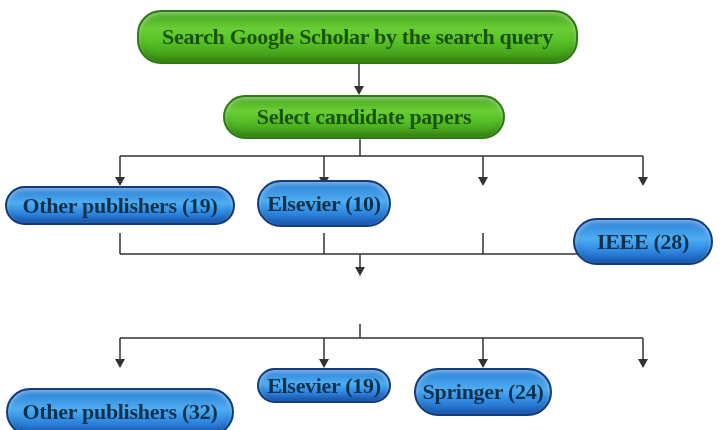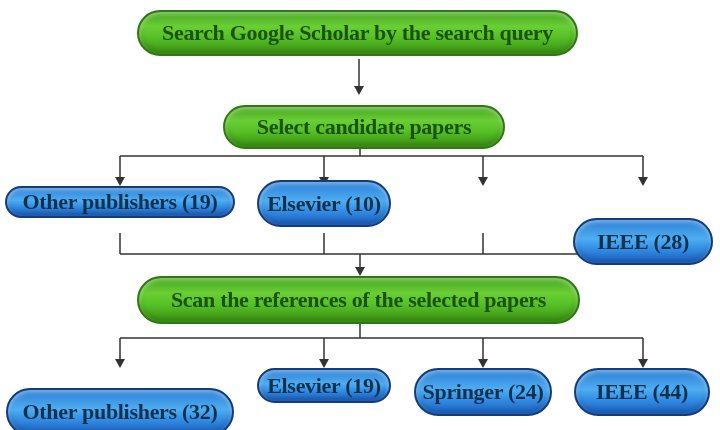--- a/index.html
+++ b/index.html
@@ -55,23 +55,23 @@
   .node.blue {
     background-image: linear-gradient(180deg,
       var(--publisher-top, #2b7fd6) 0%,
       var(--publisher-mid, #4fadf1) 44%,
       #3795e8 62%,
       var(--publisher-bottom, #1a5ec2) 100%);
     border: 2px solid var(--publisher-border, #123c7c);
     color: var(--publisher-text, #10314e);
   }
   
-  #n-search  { left: 137px; top: 10px;  width: 441px; height: 46px; }
-  #n-select  { left: 223px; top: 105px;  width: 282px; height: 44px; }
-  #n-cand-0  { left: 5px;   top: 186px; width: 230px; height: 32px; }
+  #n-search  { left: 137px; top: 10px;  width: 441px; height: 54px; }
+  #n-select  { left: 223px; top: 95px;  width: 282px; height: 44px; }
+  #n-cand-0  { left: 5px;   top: 186px; width: 230px; height: 39px; }
   #n-cand-1  { left: 257px; top: 180px; width: 134px; height: 47px; }
   #n-cand-2  { left: 415px; top: 186px; width: 136px; height: 47px; }
   #n-cand-3  { left: 573px; top: 186px; width: 140px; height: 47px; margin-top: 32px; }
   #n-scan    { left: 137px; top: 276px; width: 443px; height: 48px; }
   #n-ref-0   { left: 6px;   top: 388px; width: 228px; height: 48px; }
   #n-ref-1   { left: 257px; top: 368px; width: 134px; height: 35px; }
   #n-ref-2   { left: 414px; top: 368px; width: 138px; height: 48px; text-align: right; }
   #n-ref-3   { left: 574px; top: 368px; width: 136px; height: 48px; }
 </style>
 </head>
@@ -101,20 +101,18 @@
   </svg>
 
   <div id="n-search" class="node green">Search Google Scholar by the search query</div>
 
   <div id="n-select" class="node green">Select candidate papers</div>
 
   <div id="n-cand-0" class="node blue">Other publishers (19)</div>
   <div id="n-cand-1" class="node blue">Elsevier (10)</div>
   <div id="n-cand-3" class="node blue">IEEE (28)</div>
 
-  <div id="n-scan" class="node green">Scan the references of the selected papers</div>
 
   <div id="n-ref-0" class="node blue">Other publishers (32)</div>
   <div id="n-ref-1" class="node blue">Elsevier (19)</div>
   <div id="n-ref-2" class="node blue">Springer (24)</div>
-  <div id="n-ref-3" class="node blue">IEEE (44)</div>
 
 </div>
 
 </body></html>

